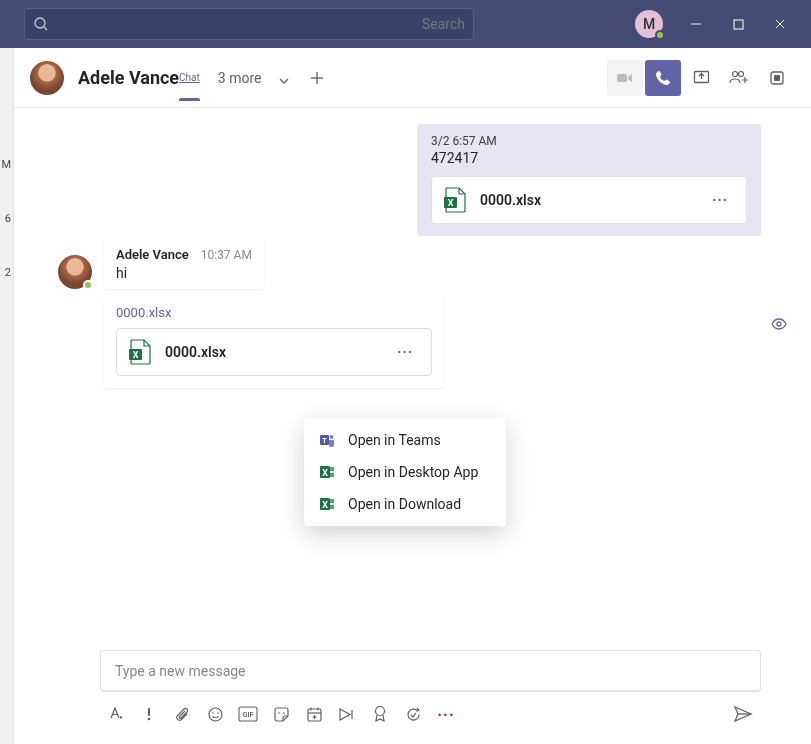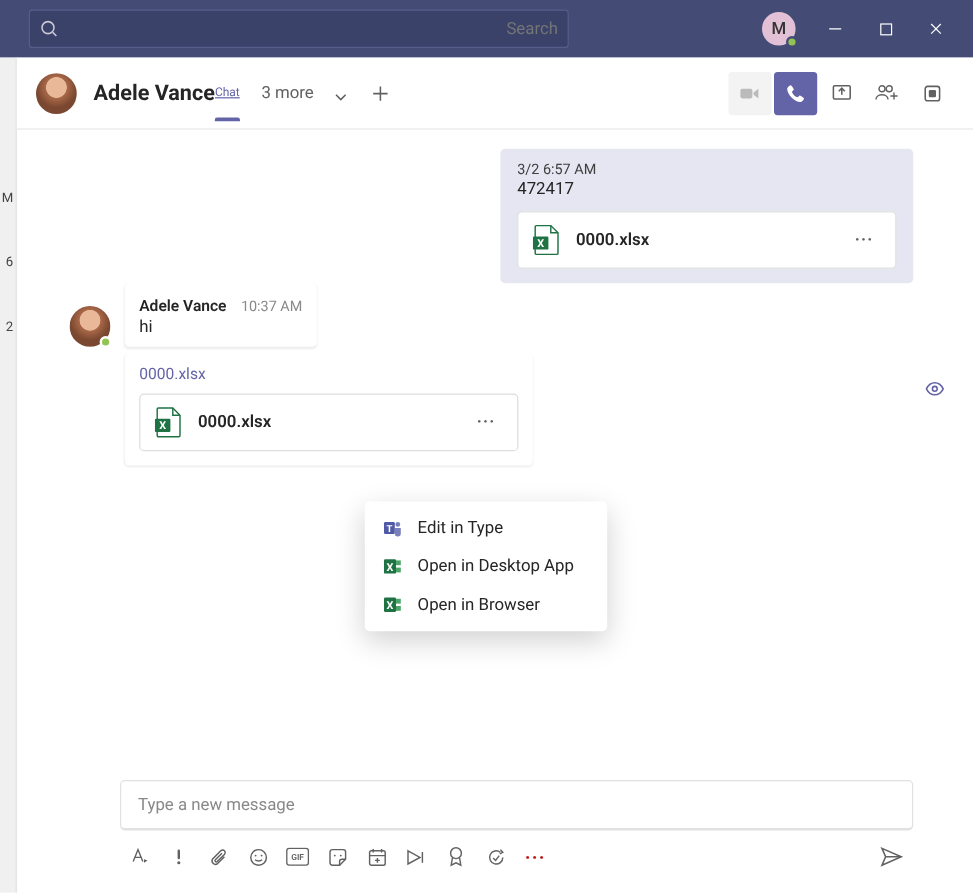--- a/index.html
+++ b/index.html
@@ -226,21 +226,21 @@
 <div class="ctxmenu">
   <div class="ctxitem">
     <span class="ctx-icon">
         <svg width="16" height="16" viewBox="0 0 16 16">
           <rect x="1" y="3" width="9" height="10" rx="1" fill="#5059a5"></rect>
           <text x="5.5" y="11" font-size="8" fill="#fff" text-anchor="middle" font-weight="bold">T</text>
           <circle cx="12.5" cy="5" r="2" fill="#7a80bc"></circle>
           <path d="M10 8 h5 v5 a2 2 0 0 1 -2 2 h-1 a2 2 0 0 1 -2 -2 z" fill="#7a80bc"></path>
         </svg>
       </span>
-    <span>Edit in Type</span>
+    <span>Open in Teams</span>
   </div>
   <div class="ctxitem">
     <span class="ctx-icon">
         <svg width="16" height="16" viewBox="0 0 16 16">
           <rect x="1" y="2" width="10" height="12" rx="1" fill="#1f7244"></rect>
           <text x="6" y="11.5" font-size="9" fill="#fff" text-anchor="middle" font-weight="bold">X</text>
           <rect x="11" y="3" width="4" height="4" fill="#4ba668"></rect>
           <rect x="11" y="9" width="4" height="4" fill="#4ba668"></rect>
         </svg>
       </span>
@@ -248,21 +248,21 @@
   </div>
   <div class="ctxitem">
     <span class="ctx-icon">
         <svg width="16" height="16" viewBox="0 0 16 16">
           <rect x="1" y="2" width="10" height="12" rx="1" fill="#1f7244"></rect>
           <text x="6" y="11.5" font-size="9" fill="#fff" text-anchor="middle" font-weight="bold">X</text>
           <rect x="11" y="3" width="4" height="4" fill="#4ba668"></rect>
           <rect x="11" y="9" width="4" height="4" fill="#4ba668"></rect>
         </svg>
       </span>
-    <span>Open in Browser</span>
+    <span>Open in Download</span>
   </div>
 </div>
 
 <div class="compose">
   <input class="compose-input" placeholder="Type a new message" style="">
   <div class="compose-toolbar">
     <div class="ct-btn">
         <svg width="18" height="18" viewBox="0 0 18 18" fill="none" stroke="#616161" stroke-width="1.2">
           <path d="M4 13 L8 3 L12 13 M5.5 9.5 H10.5"></path>
           <path d="M13 14 l3 -2 l-3 -1" fill="#616161" stroke="none"></path>

